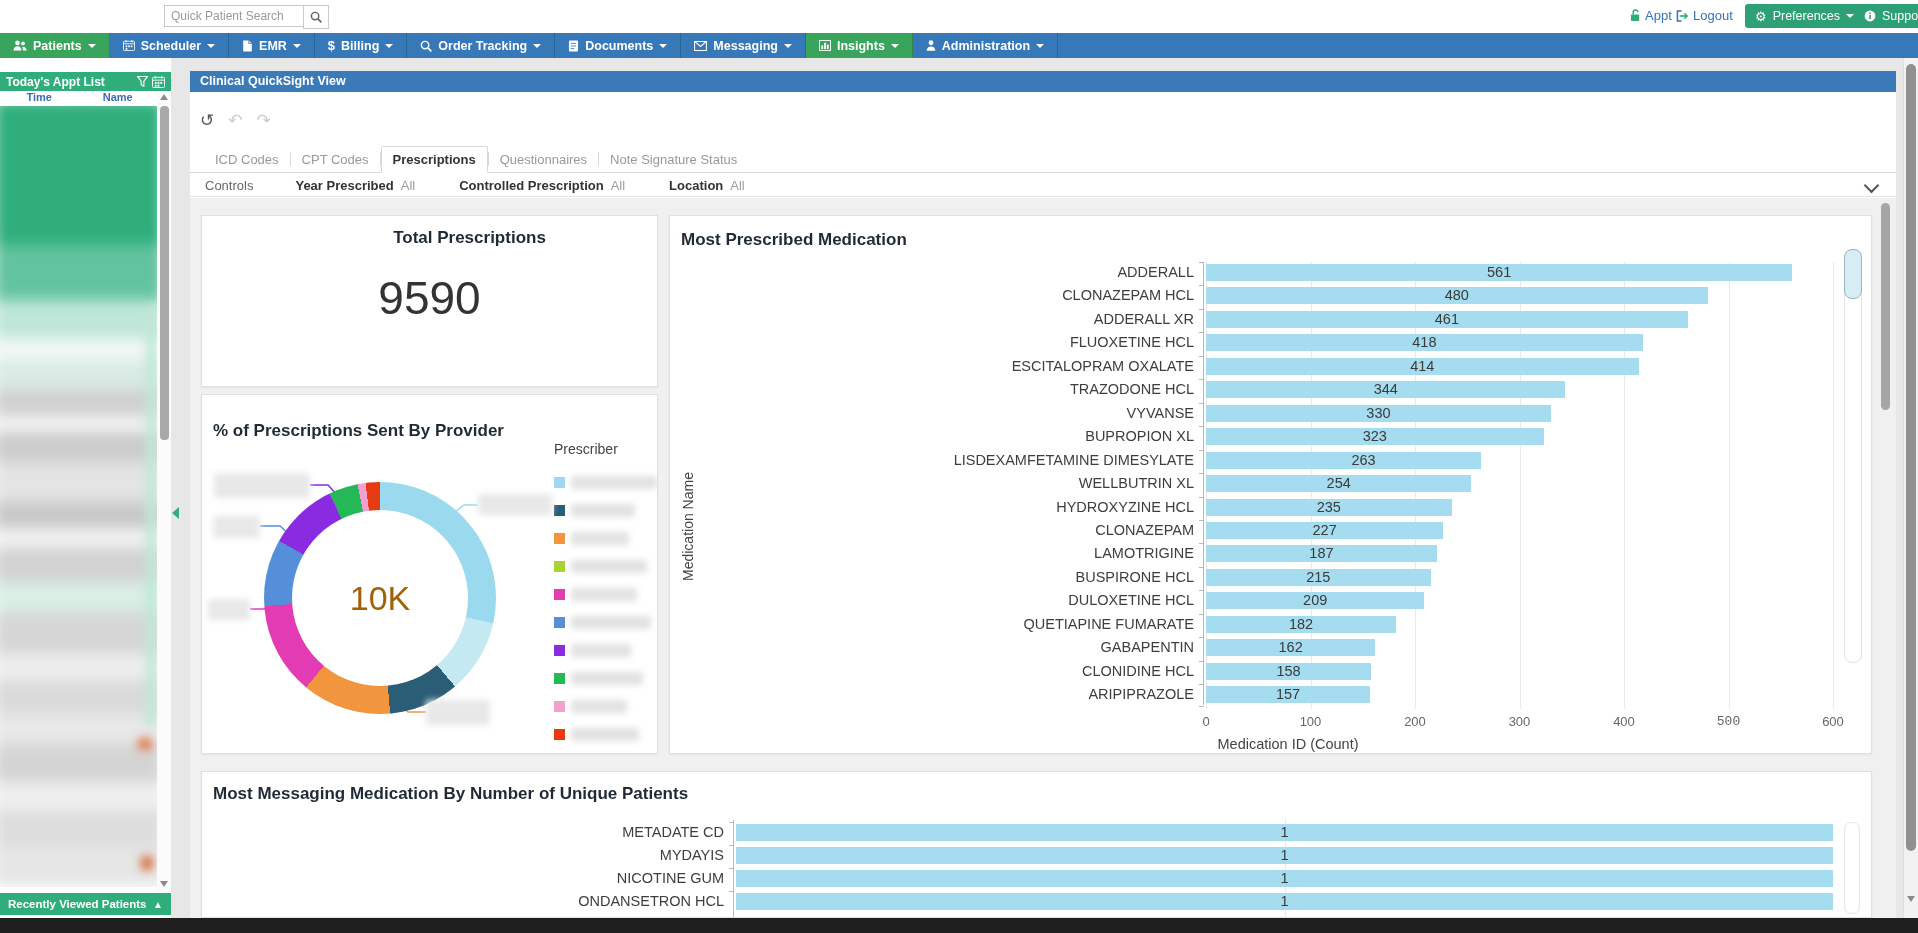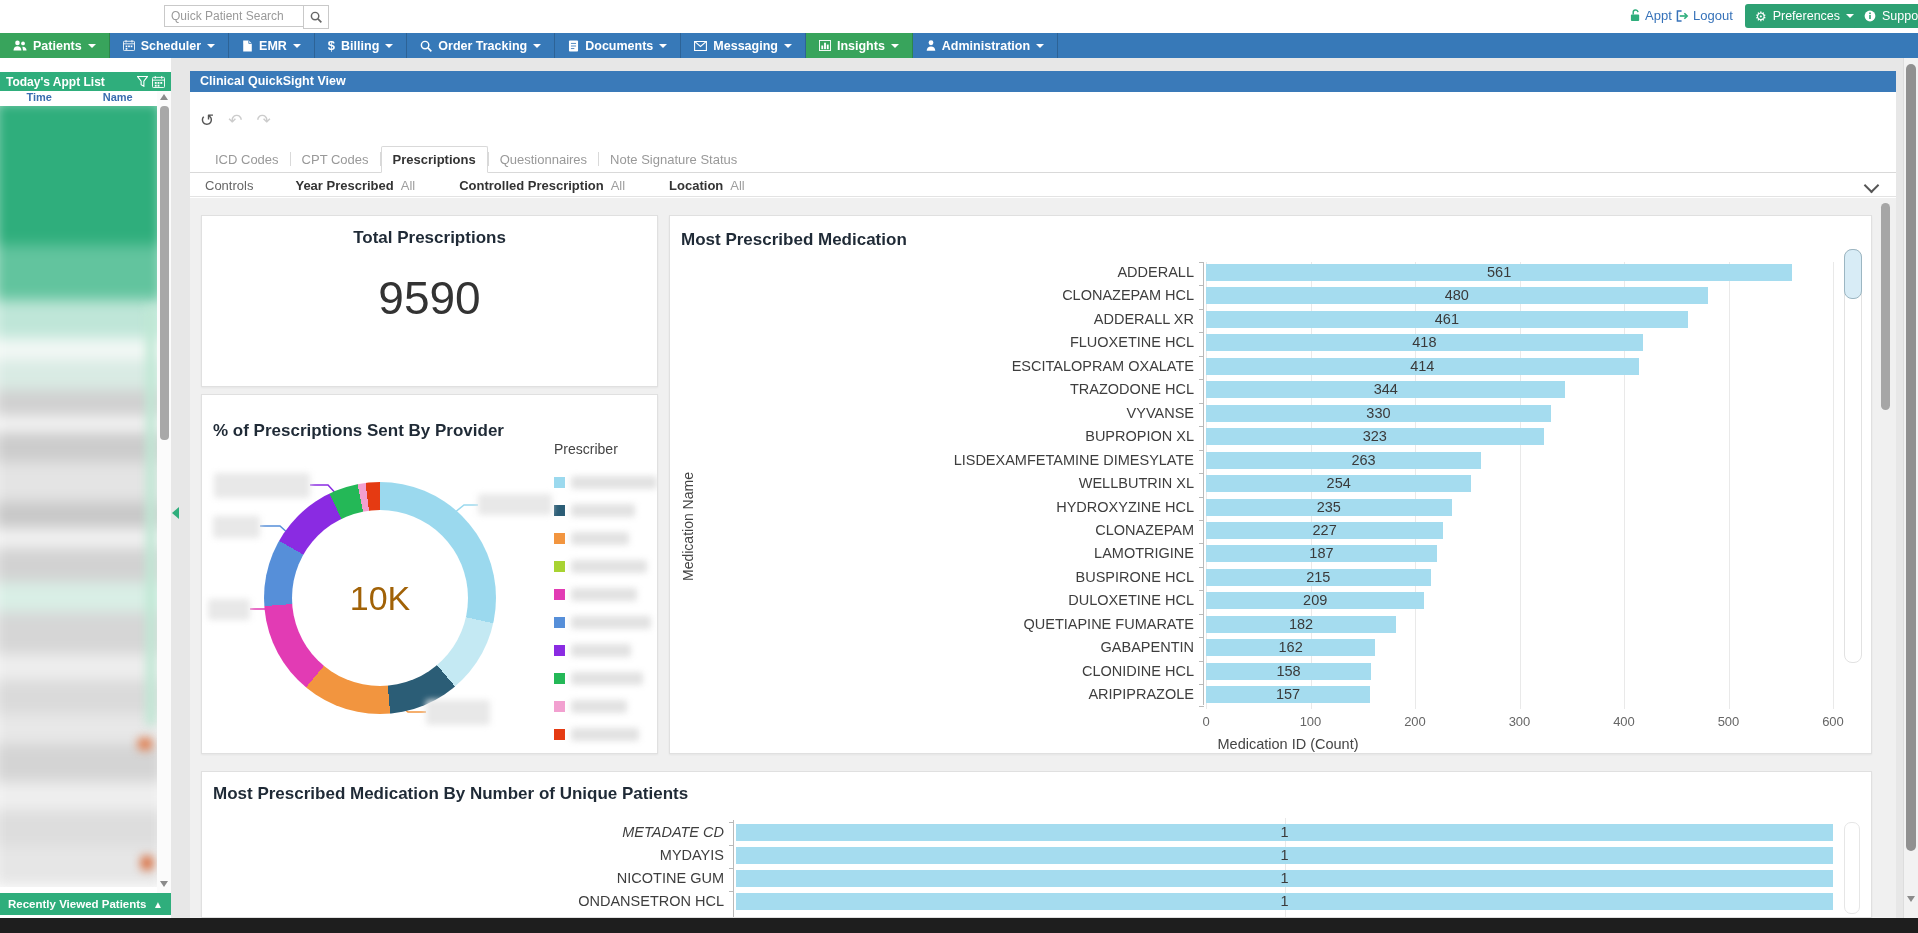--- a/index.html
+++ b/index.html
@@ -52,21 +52,21 @@
   #controls-label{font-size:13px;color:#666;margin-right:42px;}
   .ctl-filter{display:flex;align-items:center;margin-right:44px;cursor:pointer;}
   .ctl-name{font-size:13px;font-weight:bold;color:#333;}
   .ctl-val{font-size:13px;color:#9e9e9e;margin-left:7px;}
   .chev{width:9px;height:9px;border-right:2px solid #555;border-bottom:2px solid #555;transform:rotate(45deg);}
   #controls-chev{left:1866px;top:180px;cursor:pointer;}
   #sheet{left:190px;top:198px;width:1706px;height:720px;background:#f0f0f0;}
   .card{position:absolute;background:#fff;border:1px solid #e0e0e0;box-shadow:0 1px 2px rgba(0,0,0,0.05);box-sizing:border-box;}
   .card-title{font-size:17px;font-weight:bold;color:#1f2a36;}
   
-  #kpi-title{left:0;top:12px;width:100%;text-align:center;}
+  #kpi-title{left:0;top:12px;width:100%;text-align:center;padding-left:40px;}
   #kpi-value{left:0;top:55px;width:100%;text-align:center;font-size:46px;color:#333;}
   
   #donut{left:62px;top:87px;width:232px;height:232px;border-radius:50%;cursor:pointer;}
   #donut-hole{position:absolute;left:28px;top:28px;width:176px;height:176px;border-radius:50%;background:#fff;display:flex;align-items:center;justify-content:center;font-size:34px;color:#a16207;}
   #legend-title{left:352px;top:46px;font-size:14px;color:#444;}
   .lg-item{position:absolute;left:352px;display:flex;align-items:center;gap:6px;cursor:pointer;}
   .lg-sq{width:11px;height:11px;}
   .lg-blur{height:13px;background:#e2e2e2;border-radius:2px;filter:blur(3px);}
   .callout-box{position:absolute;background:#e8e8e8;border-radius:2px;filter:blur(3px);}
   
@@ -431,21 +431,21 @@
         <div class="xtick" style="left: 511px; top: 498px; width: 50px;">0</div>
         <div class="grid-v" style="left: 640.5px; top: 46px; height: 447px;"></div>
         <div class="xtick" style="left: 615.5px; top: 498px; width: 50px;">100</div>
         <div class="grid-v" style="left: 745px; top: 46px; height: 447px;"></div>
         <div class="xtick" style="left: 720px; top: 498px; width: 50px;">200</div>
         <div class="grid-v" style="left: 849.5px; top: 46px; height: 447px;"></div>
         <div class="xtick" style="left: 824.5px; top: 498px; width: 50px;">300</div>
         <div class="grid-v" style="left: 954px; top: 46px; height: 447px;"></div>
         <div class="xtick" style="left: 929px; top: 498px; width: 50px;">400</div>
         <div class="grid-v" style="left: 1058.5px; top: 46px; height: 447px;"></div>
-        <div class="xtick" style="left: 1033.5px; top: 498px; width: 50px;">500</div>
+        <div class="xtick" style="left: 1033.5px; top: 498px; width: 50px; font-family: Liberation Mono, monospace;">500</div>
         <div class="grid-v" style="left: 1163px; top: 46px; height: 447px;"></div>
         <div class="xtick" style="left: 1138px; top: 498px; width: 50px;">600</div>
         <div class="axis-v" style="left: 533px; top: 46px; height: 443px;"></div>
         <div class="axis-tick" style="left: 529px; top: 46px;"></div>
         <div class="bar-name" style="left: 0px; top: 48px; width: 524px; height: 17px; line-height: 17px;">ADDERALL</div>
         <div class="bar-rect" style="left: 536px; top: 48px; width: 586.245px; height: 17px; background: rgb(165, 220, 239);"></div>
         <div class="bar-val" style="left: 536px; top: 48px; width: 586.245px; line-height: 17px;">561</div>
         <div class="axis-tick" style="left: 529px; top: 69.45px;"></div>
         <div class="bar-name" style="left: 0px; top: 71.45px; width: 524px; height: 17px; line-height: 17px;">CLONAZEPAM HCL</div>
         <div class="bar-rect" style="left: 536px; top: 71.45px; width: 501.6px; height: 17px; background: rgb(165, 220, 239);"></div>
@@ -520,26 +520,26 @@
         <div class="bar-val" style="left: 536px; top: 470.1px; width: 164.065px; line-height: 17px;">157</div>
         <div class="axis-tick" style="left: 529px; top: 489.55px;"></div>
       </div>
     <div id="med-xlabel" class="abs">Medication ID (Count)</div>
     <div id="med-ylabel" class="abs">Medication Name</div>
     <div id="med-slider-track" class="abs"></div>
     <div id="med-slider-thumb" class="abs"></div>
   </div>
 
   <div class="card" id="uniq-card" style="left:201px;top:771px;width:1671px;height:147px;overflow:hidden;">
-    <div class="abs card-title" style="left:11px;top:12px;">Most Prescribed Medication By Number of Unique Patients</div>
+    <div class="abs card-title" style="left:11px;top:12px;">Most Messaging Medication By Number of Unique Patients</div>
     <div id="uniq-plot">
         <div class="grid-v" style="left: 1082.5px; top: 46px; height: 100px;"></div>
         <div class="axis-v" style="left: 531px; top: 48px; height: 97px;"></div>
         <div class="axis-tick" style="left: 527px; top: 50px;"></div>
-        <div class="bar-name" style="left: 0px; top: 52px; width: 522px; height: 17px; line-height: 17px; font-style: italic;">METADATE CD</div>
+        <div class="bar-name" style="left: 0px; top: 52px; width: 522px; height: 17px; line-height: 17px;">METADATE CD</div>
         <div class="bar-rect" style="left: 534px; top: 52px; width: 1097px; height: 17px; background: rgb(165, 220, 239);"></div>
         <div class="bar-val" style="left: 534px; top: 52px; width: 1097px; line-height: 17px;">1</div>
         <div class="axis-tick" style="left: 527px; top: 73px;"></div>
         <div class="bar-name" style="left: 0px; top: 75px; width: 522px; height: 17px; line-height: 17px;">MYDAYIS</div>
         <div class="bar-rect" style="left: 534px; top: 75px; width: 1097px; height: 17px; background: rgb(165, 220, 239);"></div>
         <div class="bar-val" style="left: 534px; top: 75px; width: 1097px; line-height: 17px;">1</div>
         <div class="axis-tick" style="left: 527px; top: 96px;"></div>
         <div class="bar-name" style="left: 0px; top: 98px; width: 522px; height: 17px; line-height: 17px;">NICOTINE GUM</div>
         <div class="bar-rect" style="left: 534px; top: 98px; width: 1097px; height: 17px; background: rgb(165, 220, 239);"></div>
         <div class="bar-val" style="left: 534px; top: 98px; width: 1097px; line-height: 17px;">1</div>

